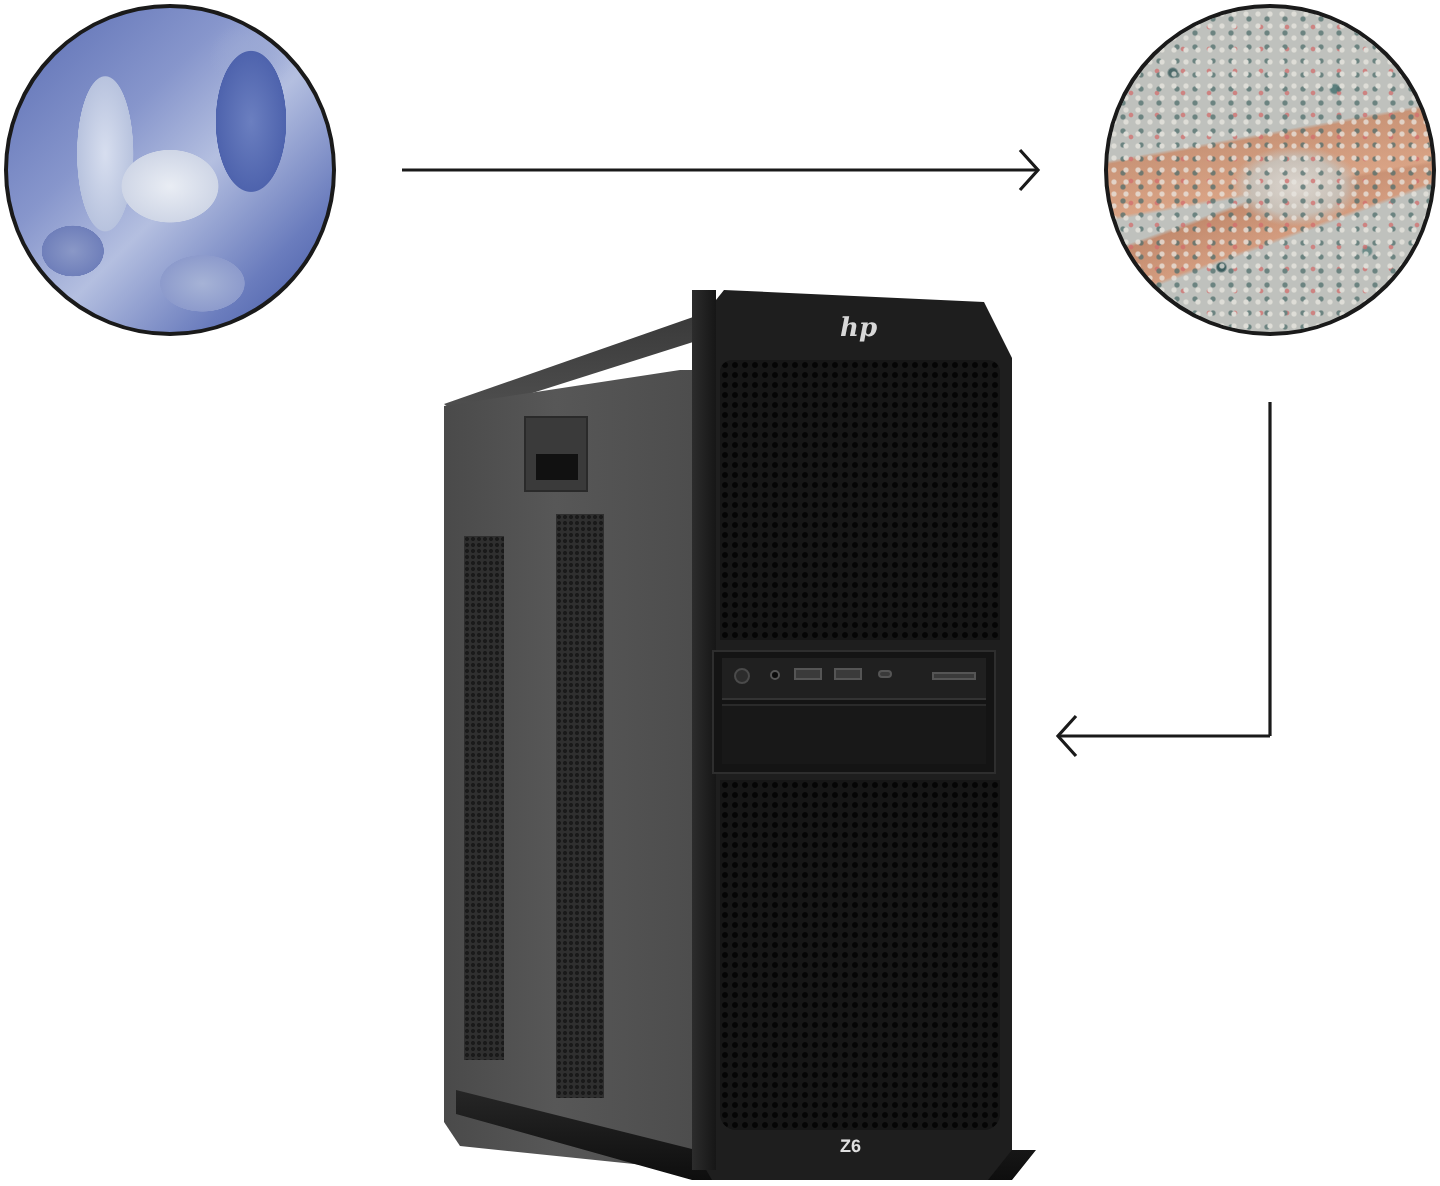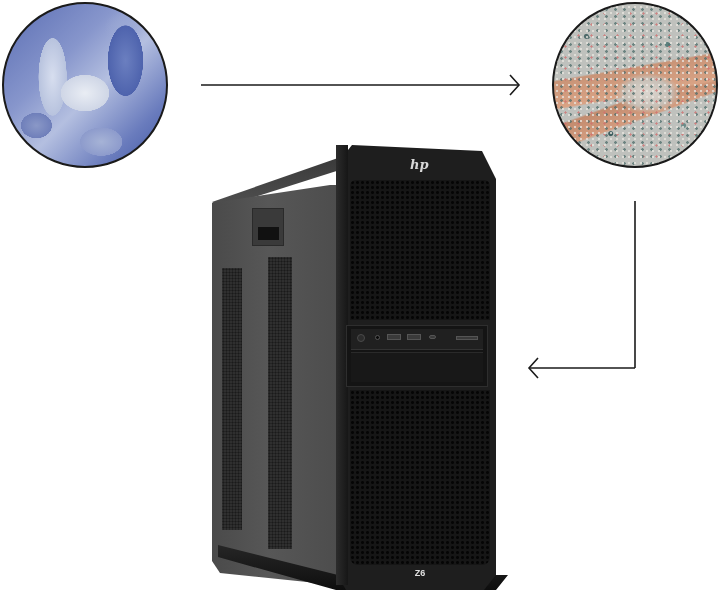--- a/index.html
+++ b/index.html
@@ -43,21 +43,21 @@
       radial-gradient(circle, #d26e6e 0.9px, transparent 1.4px);
     background-size: 6px 6px, 9px 7px, 13px 11px;
     background-position: 0 0, 3px 2px, 5px 4px;
     opacity: 0.75;
   }
 
   
   .arrow-svg { position: absolute; left: 0; top: 0; width: 720px; height: 593px; pointer-events: none; }
 
   
-  .tower { position: absolute; left: 200px; top: 140px; width: 310px; height: 453px; }
+  .tower { position: absolute; left: 210px; top: 140px; width: 310px; height: 453px; }
   .side-panel {
     position: absolute; left: 12px; top: 45px; width: 124px; height: 400px;
     background: linear-gradient(90deg, #4a4a4a 0%, #575757 45%, #4d4d4d 100%);
     clip-path: polygon(0 18px, 118px 0, 124px 0, 124px 100%, 8px 97%, 0 94%);
   }
   .side-top-lip {
     position: absolute; left: 12px; top: 18px; width: 134px; height: 50px;
     background: linear-gradient(180deg, #3a3a3a, #505050);
     clip-path: polygon(0 44px, 126px 0, 134px 10px, 8px 50px);
   }
@@ -108,21 +108,21 @@
   .port { position: absolute; background: #3a3a3a; border: 1px solid #555; box-sizing: border-box; }
   .power-btn { left: 6px; top: 5px; width: 8px; height: 8px; border-radius: 50%; background: #2c2c2c; border-color: #4a4a4a; }
   .audio-jack { left: 24px; top: 6px; width: 5px; height: 5px; border-radius: 50%; background: #0a0a0a; }
   .usb-a1 { left: 36px; top: 5px; width: 14px; height: 6px; }
   .usb-a2 { left: 56px; top: 5px; width: 14px; height: 6px; }
   .usb-c { left: 78px; top: 6px; width: 7px; height: 4px; border-radius: 2px; }
   .card-slot { left: 105px; top: 7px; width: 22px; height: 4px; }
   .bay { position: absolute; left: 4px; top: 26px; right: 4px; bottom: 4px; background: #181818; border-top: 1px solid #2a2a2a; }
   .model-badge {
     position: absolute; left: 210px; top: 427px; width: 20px; height: 12px;
-    color: #e0e0e0; font-weight: bold; font-size: 9px; text-align: center; line-height: 12px;
+    color: #e0e0e0; font-weight: bold; font-size: 9px; line-height: 12px;
   }
   .base {
     position: absolute; left: 18px; top: 405px; width: 290px; height: 45px;
     background: linear-gradient(180deg, #262626, #0e0e0e);
     clip-path: polygon(0 0, 120px 30px, 290px 30px, 278px 45px, 118px 45px, 0 12px);
   }
 </style>
 </head>
 <body>
 

